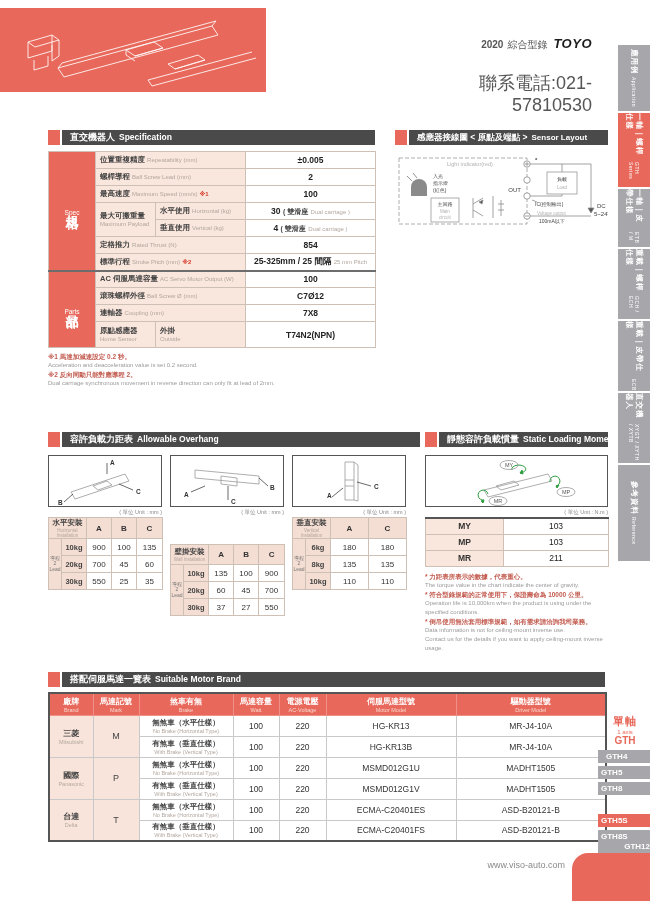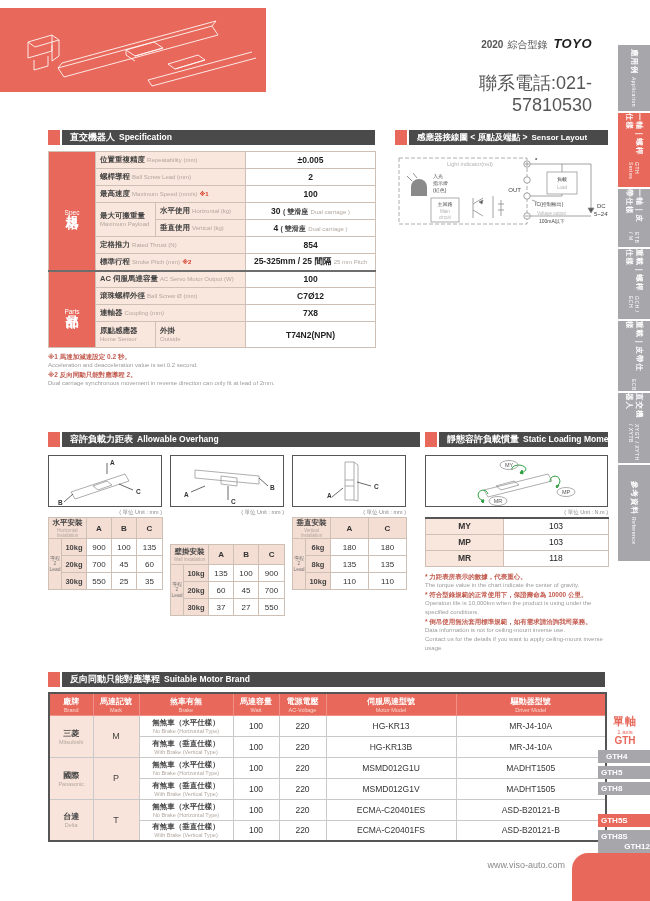--- a/index.html
+++ b/index.html
@@ -548,36 +548,36 @@
         <tr>
           <td class="ml">MY</td>
         <td class="mv">103</td>
         </tr>
     <tr>
           <td class="ml">MP</td>
         <td class="mv">103</td>
         </tr>
     <tr>
           <td class="ml">MR</td>
-        <td class="mv">118</td>
+        <td class="mv">211</td>
         </tr>
   </tbody>
     </table>
   <div class="notes" style="left:425px;top:572px;width:185px;">
     <div class="nzh">* 力距表所表示的數據，代表重心。</div>
     <div class="nen">The torque value in the chart indicate the center of gravity.</div>
     <div class="nzh">* 符合型錄規範的正常使用下，保證壽命為 10000 公里。</div>
     <div class="nen">Operation life is 10,000km when the product is using under the specified conditions.</div>
     <div class="nzh">* 倒吊使用無法套用標準規範，如有需求請洽詢我司業務。</div>
     <div class="nen">Data information is not for ceiling-mount inverse use.</div>
     <div class="nen">Contact us for the details if you want to apply ceiling-mount inverse usage.</div>
   </div>
 
   <div class="sbar" style="left:48px;top:672px;width:557px;">
-    <span class="bzh">反向同動只能對應導程</span><span class="ben">Suitable Motor Brand</span>
+    <span class="bzh">搭配伺服馬達一覽表</span><span class="ben">Suitable Motor Brand</span>
   </div>
   <table class="mt" style="left:48px;top:692px;width:557px;">
     <colgroup>
         <col style="width:44px">
         <col style="width:46px">
         <col style="width:94px">
         <col style="width:46px">
         <col style="width:47px">
         <col style="width:130px">
         <col style="width:150px">

